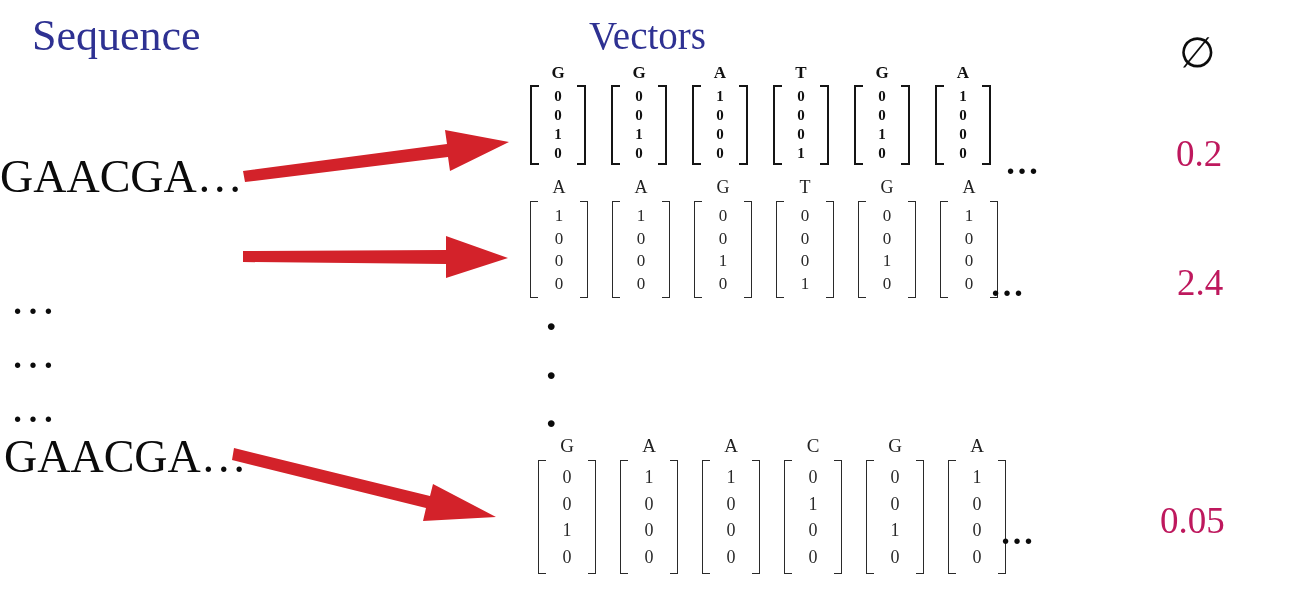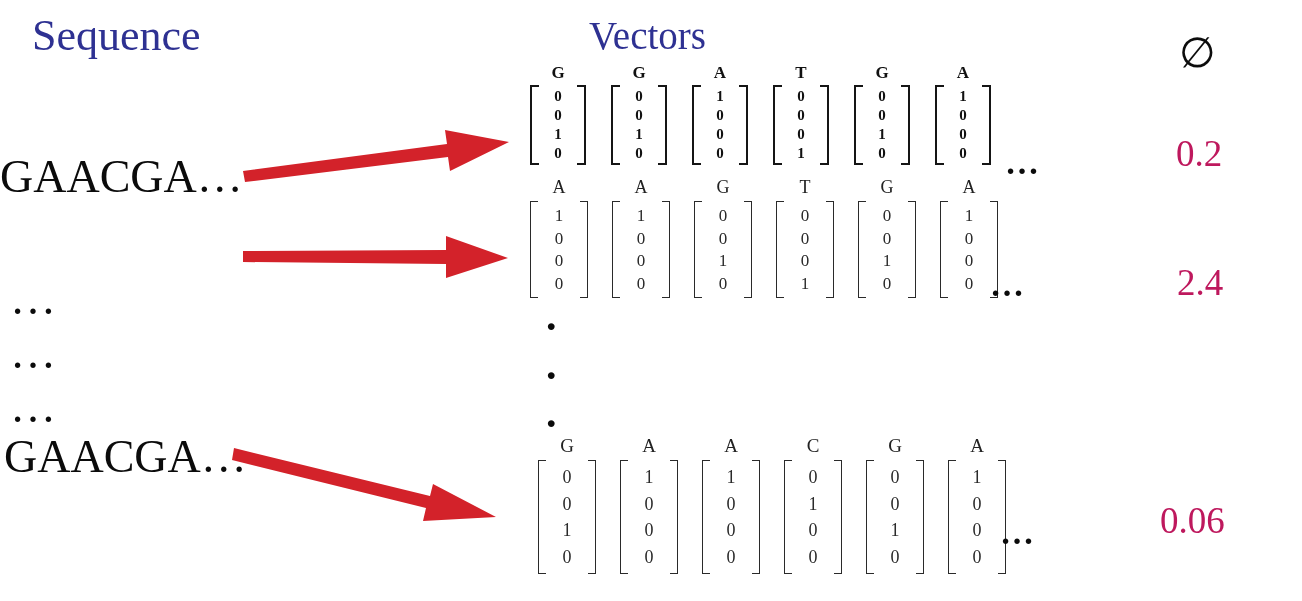--- a/index.html
+++ b/index.html
@@ -304,19 +304,19 @@
         </span>
       </div>
     </div>
 
   <div class="trail" style="left:1005px;top:146px">…</div>
   <div class="trail" style="left:990px;top:268px">…</div>
   <div class="trail" style="left:1000px;top:516px">…</div>
 
   <div class="phival" style="left:1176px;top:135px">0.2</div>
   <div class="phival" style="left:1177px;top:264px">2.4</div>
-  <div class="phival" style="left:1160px;top:502px">0.06</div>
+  <div class="phival" style="left:1160px;top:502px">0.05</div>
 
   <span class="vdot" style="left:546px;top:295px">.</span>
   <span class="vdot" style="left:546px;top:344px">.</span>
   <span class="vdot" style="left:546px;top:392px">.</span>
 
 </div>
 
 </body></html>

